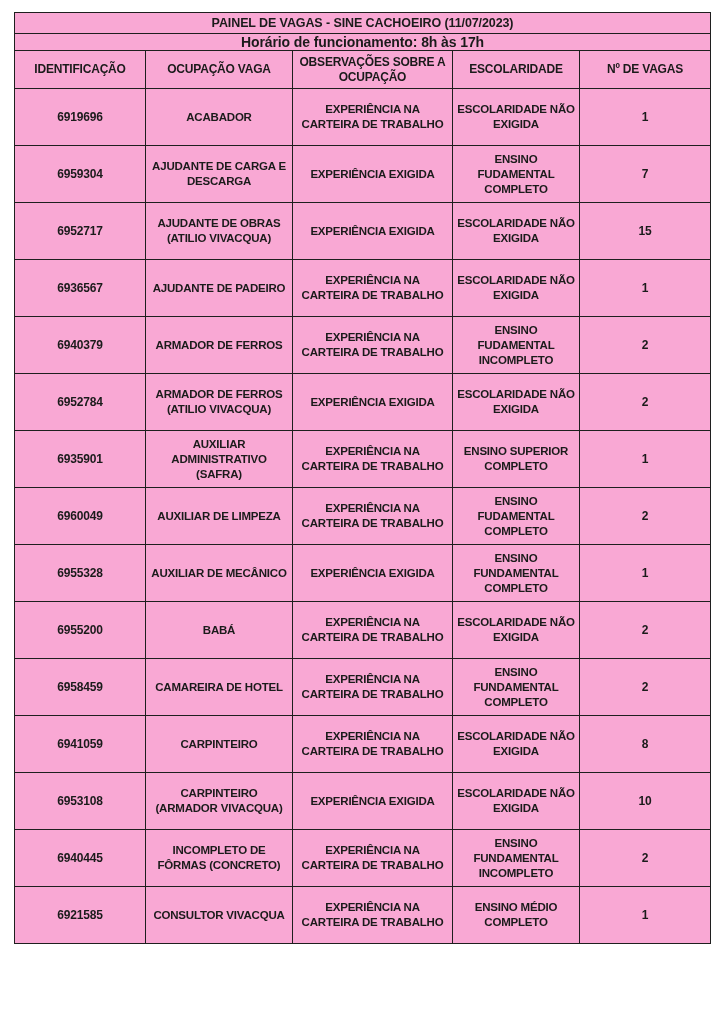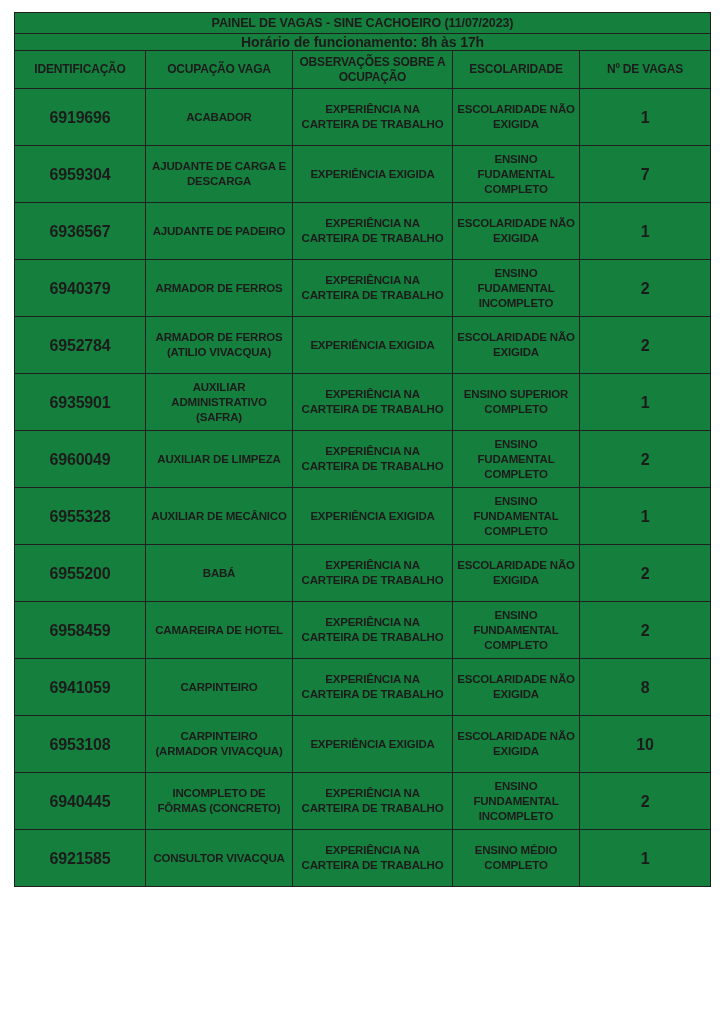--- a/index.html
+++ b/index.html
@@ -17,21 +17,21 @@
     background: #ffffff;
     overflow: hidden;
   }
   table.vagas {
     position: absolute;
     left: 14px;
     top: 12px;
     width: 696px;
     border-collapse: collapse;
     table-layout: fixed;
-    background: #15803d;
+    background: #f9a8d4;
   }
   table.vagas th,
   table.vagas td {
     border: 1.5px solid #1f1f1f;
     color: #1b1b1b;
     font-weight: bold;
     text-align: center;
     vertical-align: middle;
     overflow: hidden;
   }
@@ -54,21 +54,21 @@
     letter-spacing: -0.2px;
     padding: 2px 3px;
   }
   tbody td {
     height: 57px;
     font-size: 11.5px;
     line-height: 15px;
     letter-spacing: -0.2px;
     padding: 2px 3px;
   }
-  td.c-id, td.c-num { font-size: 16px; }
+  td.c-id, td.c-num { font-size: 12px; }
 </style>
 </head>
 <body>
 
 <div class="page">
   <table class="vagas">
     <colgroup>
       <col style="width:131px">
       <col style="width:147px">
       <col style="width:160px">
@@ -99,20 +99,27 @@
         <td class="c-num">1</td>
       </tr>
       <tr>
         <td class="c-id">6959304</td>
         <td class="c-occ">AJUDANTE DE CARGA E DESCARGA</td>
         <td class="c-obs">EXPERIÊNCIA EXIGIDA</td>
         <td class="c-esc">ENSINO FUDAMENTAL COMPLETO</td>
         <td class="c-num">7</td>
       </tr>
       <tr>
+        <td class="c-id">6952717</td>
+        <td class="c-occ">AJUDANTE DE OBRAS (ATILIO VIVACQUA)</td>
+        <td class="c-obs">EXPERIÊNCIA EXIGIDA</td>
+        <td class="c-esc">ESCOLARIDADE NÃO EXIGIDA</td>
+        <td class="c-num">15</td>
+      </tr>
+      <tr>
         <td class="c-id">6936567</td>
         <td class="c-occ">AJUDANTE DE PADEIRO</td>
         <td class="c-obs">EXPERIÊNCIA NA CARTEIRA DE TRABALHO</td>
         <td class="c-esc">ESCOLARIDADE NÃO EXIGIDA</td>
         <td class="c-num">1</td>
       </tr>
       <tr>
         <td class="c-id">6940379</td>
         <td class="c-occ">ARMADOR DE FERROS</td>
         <td class="c-obs">EXPERIÊNCIA NA CARTEIRA DE TRABALHO</td>

